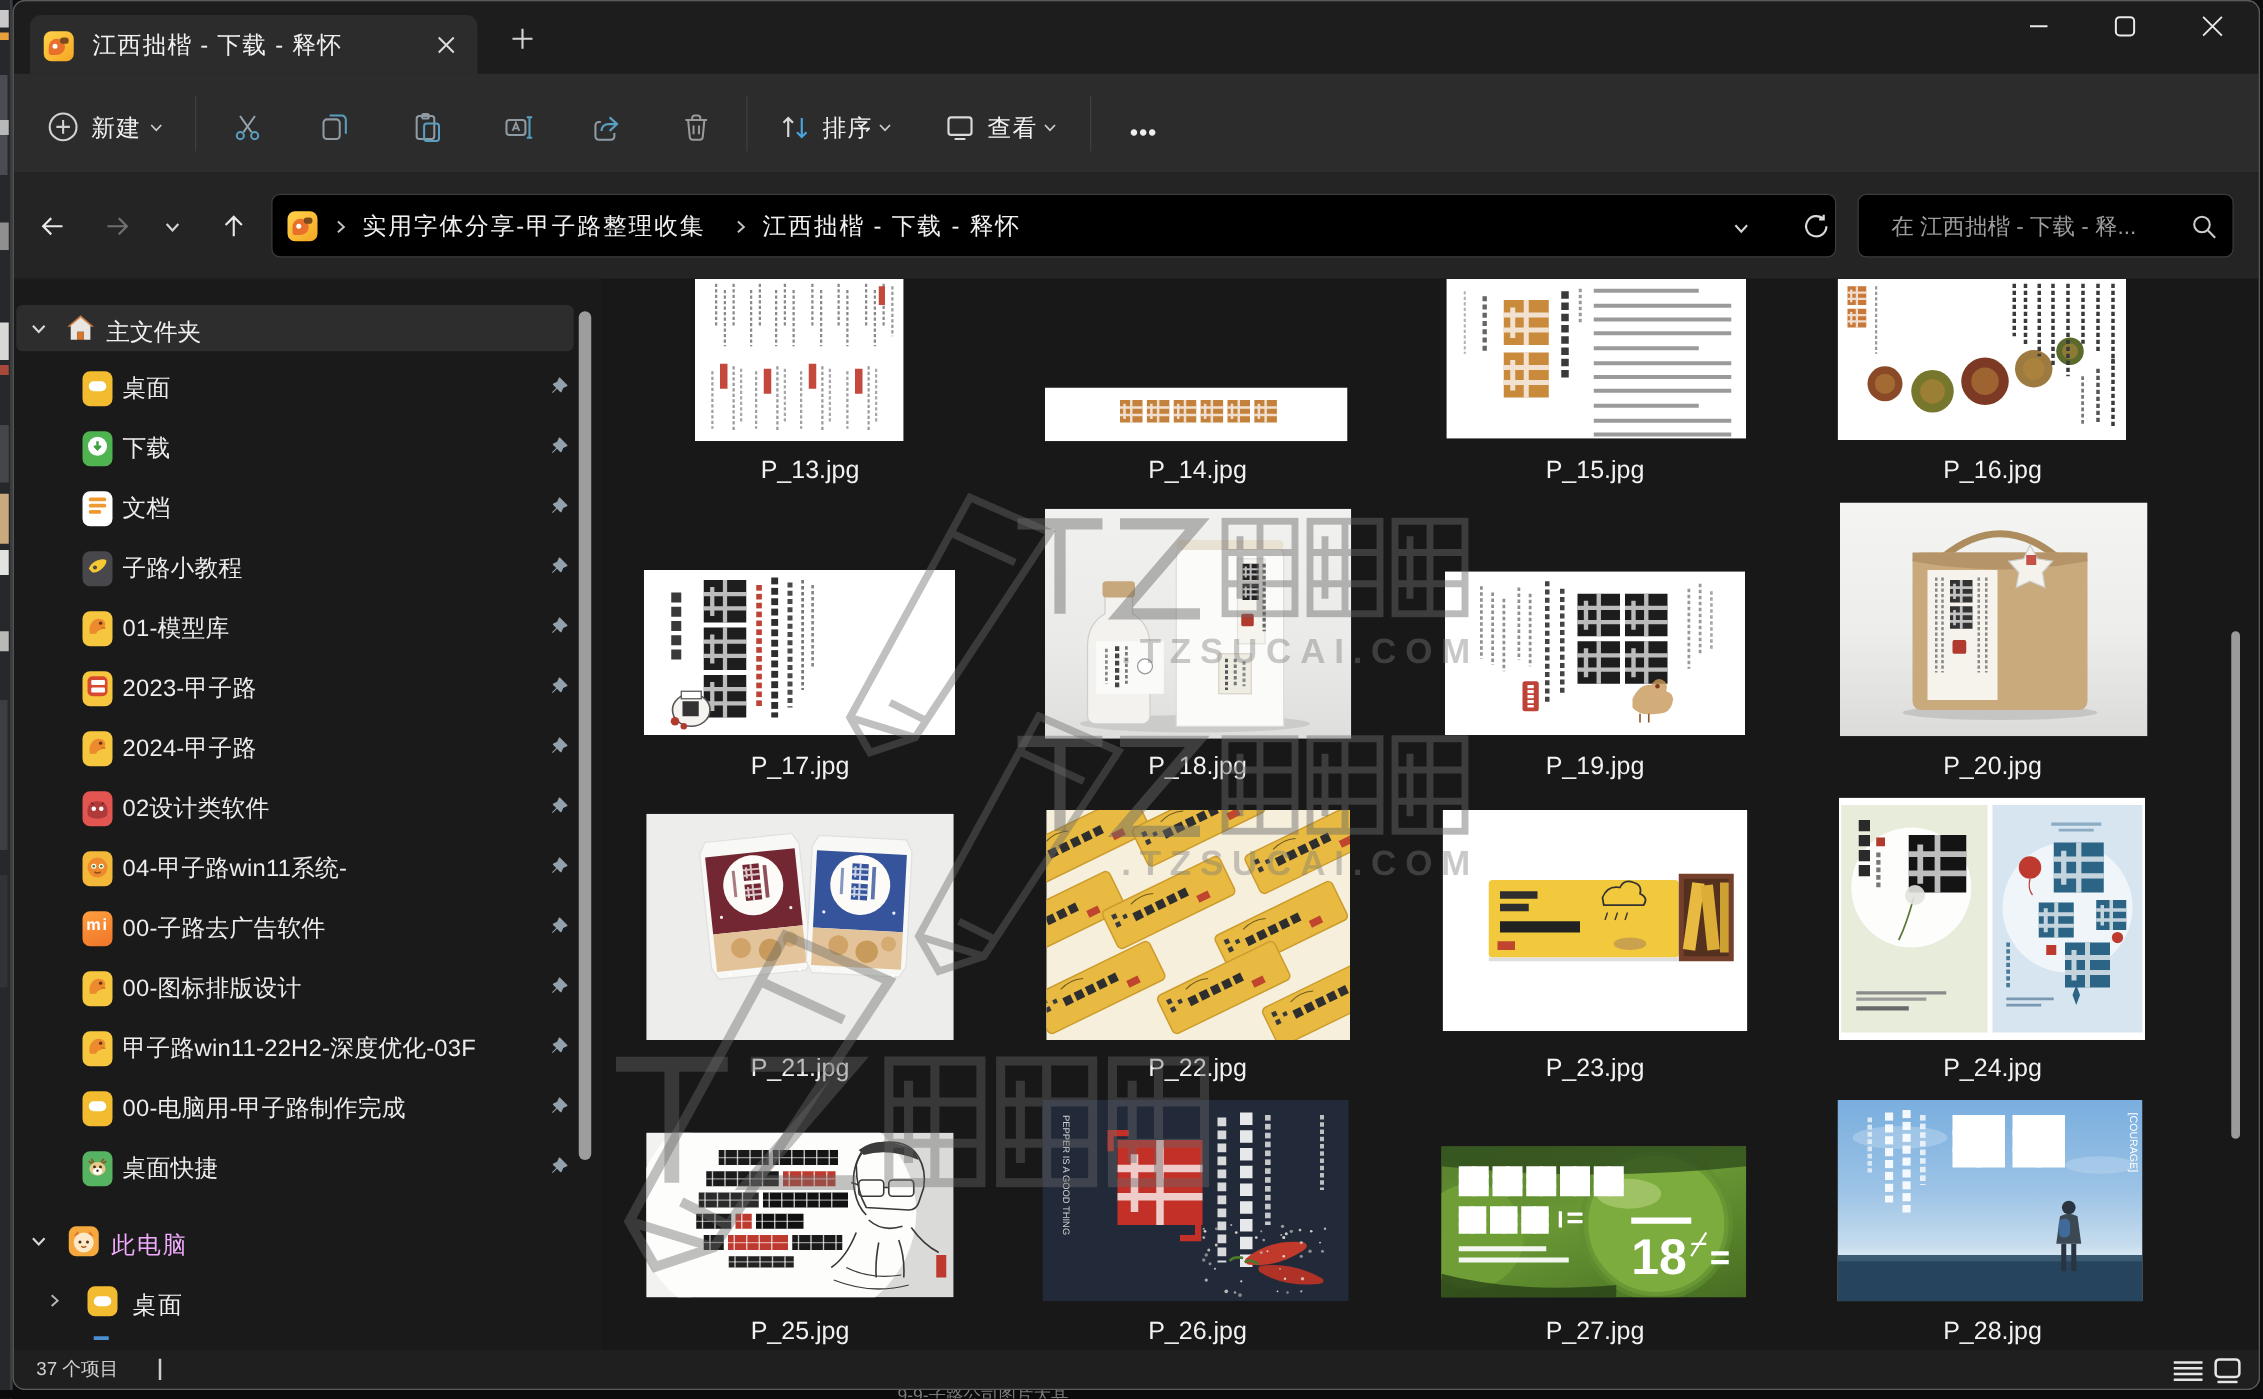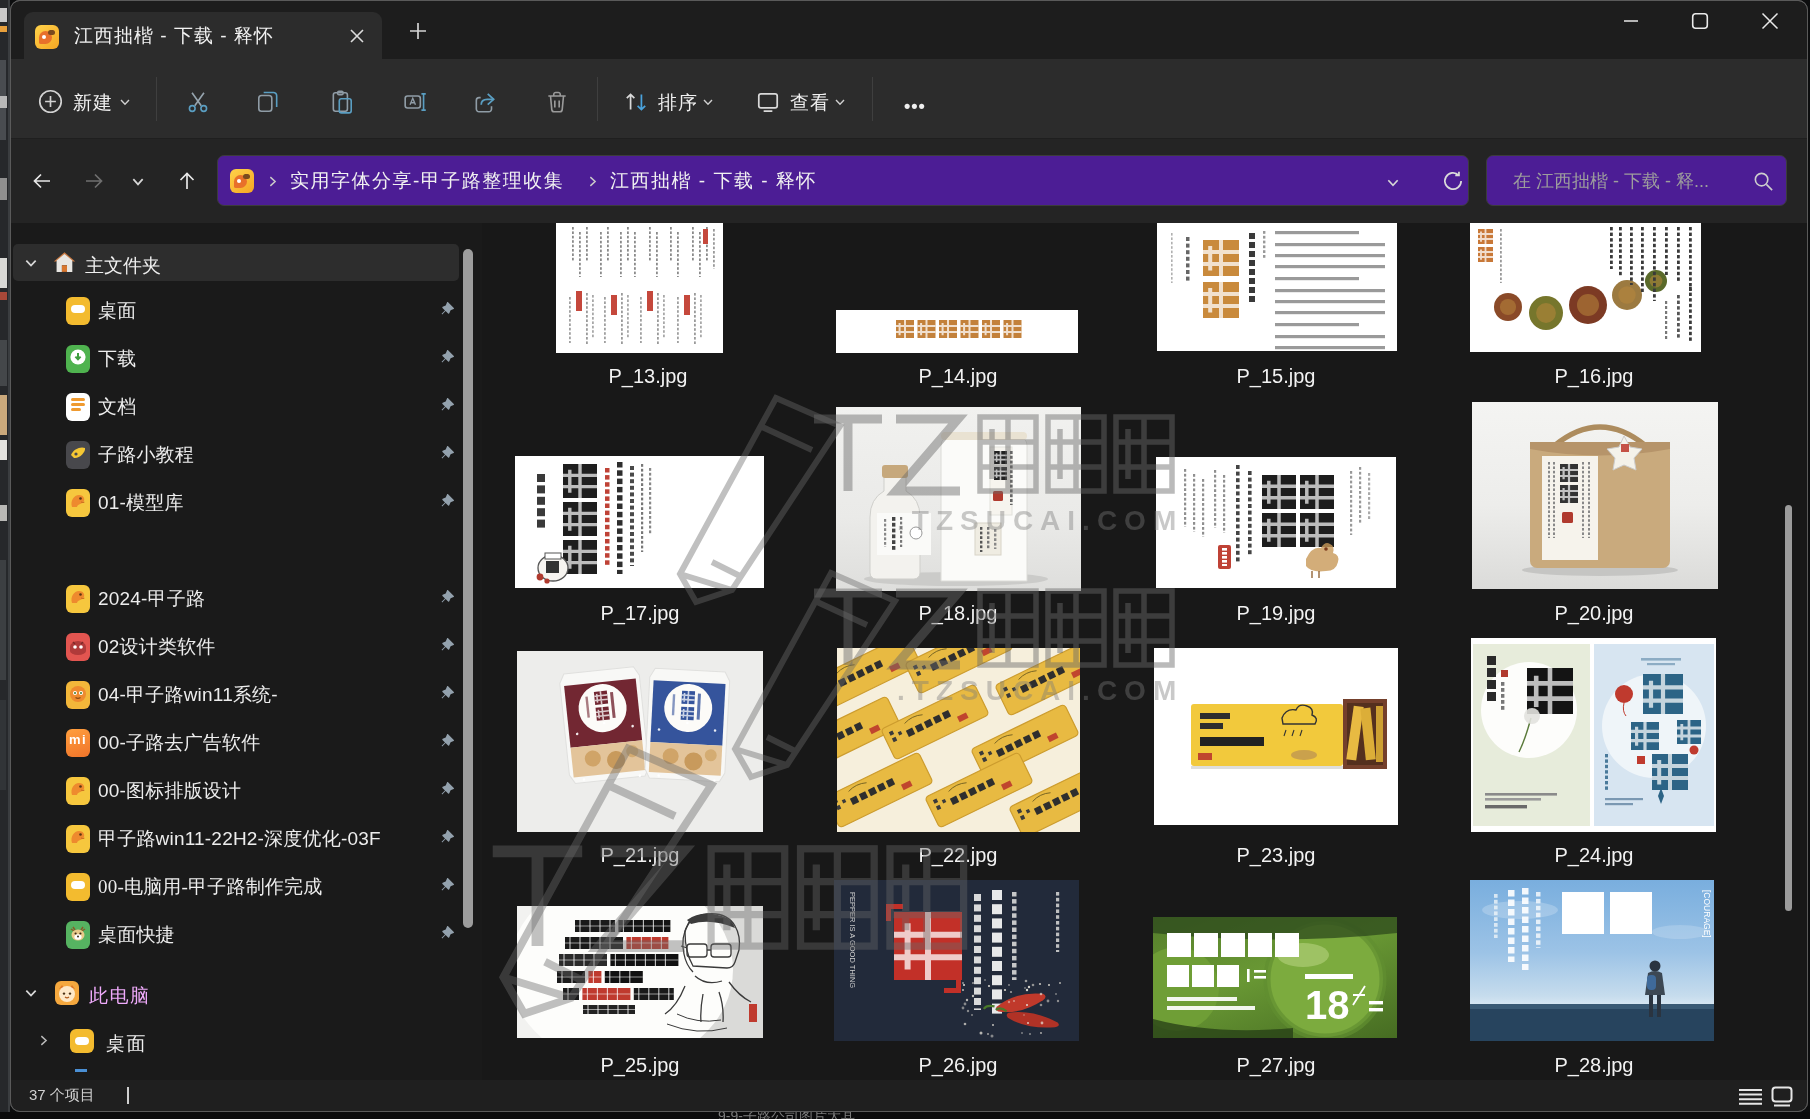--- a/index.html
+++ b/index.html
@@ -7,21 +7,21 @@
   body { font-family:"Liberation Sans", sans-serif; position:relative; }
   .abs { position:absolute; }
   #win { position:absolute; left:10px; top:0; width:1798px; height:1112px;
          background:#1d1d1d; border:1px solid #4f4f4f; border-top-color:#6a6a6a;
          border-radius:10px; overflow:hidden; }
   .tabstrip { position:absolute; left:0; top:0; width:100%; height:58px; background:#1d1d1d; }
   .tab { position:absolute; left:13px; top:11px; width:358px; height:47px; background:#2c2c2c;
          border-radius:9px 9px 0 0; }
   .toolbar { position:absolute; left:0; top:58px; width:100%; height:80px; background:#2c2c2c; }
   .addrrow { position:absolute; left:0; top:138px; width:100%; height:84px; background:#242424; }
-  .inputbox { position:absolute; background:#4c1d95; border:1px solid #3c3c3c; border-radius:7px; }
+  .inputbox { position:absolute; background:#000000; border:1px solid #3c3c3c; border-radius:7px; }
   .sidebar { position:absolute; left:0; top:222px; width:471px; height:857px; background:#1a1a1a; }
   .content { position:absolute; left:471px; top:222px; width:1327px; height:857px; background:#181818; }
   .statusbar { position:absolute; left:0; top:1079px; width:100%; height:33px; background:#1f1f1f; }
   .srow { position:absolute; left:2px; width:448px; height:38px; color:#ededed; font-size:19px; letter-spacing:1.5px; }
   .srow .ic { position:absolute; left:53px; top:7px; width:24px; height:28px; border-radius:6px; }
   .srow .tx { position:absolute; left:85px; top:8px; white-space:nowrap; letter-spacing:0.2px;}
   .pin { position:absolute; left:427px; top:11px; }
   .thumb { position:absolute; overflow:hidden; }
   .lbl { position:absolute; width:300px; text-align:center; color:#f2f2f2; font-size:20px; }
   .wm { position:absolute; color:#7a7a7a; font-weight:bold; white-space:nowrap; }
@@ -247,20 +247,31 @@
         <div class="ic" style="background:#f6c73e;"><svg width="24" height="24" viewBox="0 0 24 24">
             <path d="M6 18 C4 12 8 6 13 6 C17 6 19 9 18 12 C16 16 12 14 11 18 Z" fill="#ee8a2e"></path>
             <circle cx="14.5" cy="9.5" r="1.3" fill="#5a3414"></circle>
             <path d="M15 13 q2 1 3.4 0.2" stroke="#c96a20" stroke-width="1" fill="none"></path>
           </svg></div>
         <div class="tx">01-模型库</div>
         <svg class="pin" width="15" height="15" viewBox="0 0 15 15">
           <path d="M8.1 1.2 L13.8 6.9 C14.1 7.2 14 7.8 13.6 8 L10.6 9.3 L9.3 12.3 C9.1 12.8 8.5 12.9 8.1 12.5 L5.6 10 L2.2 13.4 L1.6 12.8 L5 9.4 L2.5 6.9 C2.1 6.5 2.2 5.9 2.7 5.7 L5.7 4.4 L7 1.4 C7.2 1 7.8 0.9 8.1 1.2 Z" fill="#93a1ad"></path>
         </svg>
       </div>
+    <div class="srow" style="top:307px;">
+        <div class="ic" style="background:#f6c73e;">
+          <div class="abs" style="left:4px;top:4px;width:16px;height:16px;border-radius:4px;background:#d84a30;"></div>
+          <div class="abs" style="left:6.5px;top:7px;width:11px;height:4px;background:#fff;border-radius:1px;"></div>
+          <div class="abs" style="left:6.5px;top:13px;width:11px;height:4px;background:#fff;border-radius:1px;"></div>
+        </div>
+        <div class="tx">2023-甲子路</div>
+        <svg class="pin" width="15" height="15" viewBox="0 0 15 15">
+          <path d="M8.1 1.2 L13.8 6.9 C14.1 7.2 14 7.8 13.6 8 L10.6 9.3 L9.3 12.3 C9.1 12.8 8.5 12.9 8.1 12.5 L5.6 10 L2.2 13.4 L1.6 12.8 L5 9.4 L2.5 6.9 C2.1 6.5 2.2 5.9 2.7 5.7 L5.7 4.4 L7 1.4 C7.2 1 7.8 0.9 8.1 1.2 Z" fill="#93a1ad"></path>
+        </svg>
+      </div>
     <div class="srow" style="top:355px;">
         <div class="ic" style="background:#f6c73e;"><svg width="24" height="24" viewBox="0 0 24 24">
             <path d="M6 18 C4 12 8 6 13 6 C17 6 19 9 18 12 C16 16 12 14 11 18 Z" fill="#ee8a2e"></path>
             <circle cx="14.5" cy="9.5" r="1.3" fill="#5a3414"></circle>
             <path d="M15 13 q2 1 3.4 0.2" stroke="#c96a20" stroke-width="1" fill="none"></path>
           </svg></div>
         <div class="tx">2024-甲子路</div>
         <svg class="pin" width="15" height="15" viewBox="0 0 15 15">
           <path d="M8.1 1.2 L13.8 6.9 C14.1 7.2 14 7.8 13.6 8 L10.6 9.3 L9.3 12.3 C9.1 12.8 8.5 12.9 8.1 12.5 L5.6 10 L2.2 13.4 L1.6 12.8 L5 9.4 L2.5 6.9 C2.1 6.5 2.2 5.9 2.7 5.7 L5.7 4.4 L7 1.4 C7.2 1 7.8 0.9 8.1 1.2 Z" fill="#93a1ad"></path>
         </svg>
@@ -315,21 +326,21 @@
         <div class="ic" style="background:#f6c73e;"><svg width="24" height="24" viewBox="0 0 24 24">
             <path d="M6 18 C4 12 8 6 13 6 C17 6 19 9 18 12 C16 16 12 14 11 18 Z" fill="#ee8a2e"></path>
             <circle cx="14.5" cy="9.5" r="1.3" fill="#5a3414"></circle>
             <path d="M15 13 q2 1 3.4 0.2" stroke="#c96a20" stroke-width="1" fill="none"></path>
           </svg></div>
         <div class="tx">甲子路win11-22H2-深度优化-03F</div>
         <svg class="pin" width="15" height="15" viewBox="0 0 15 15">
           <path d="M8.1 1.2 L13.8 6.9 C14.1 7.2 14 7.8 13.6 8 L10.6 9.3 L9.3 12.3 C9.1 12.8 8.5 12.9 8.1 12.5 L5.6 10 L2.2 13.4 L1.6 12.8 L5 9.4 L2.5 6.9 C2.1 6.5 2.2 5.9 2.7 5.7 L5.7 4.4 L7 1.4 C7.2 1 7.8 0.9 8.1 1.2 Z" fill="#93a1ad"></path>
         </svg>
       </div>
-    <div class="srow" style="top:643px;font-family:Liberation Serif, serif;">
+    <div class="srow" style="top:643px;">
         <div class="ic" style="background:#f3bb2f;">
           <div class="abs" style="left:5px;top:8px;width:14px;height:8px;border-radius:4px;background:#fff;"></div>
         </div>
         <div class="tx">00-电脑用-甲子路制作完成</div>
         <svg class="pin" width="15" height="15" viewBox="0 0 15 15">
           <path d="M8.1 1.2 L13.8 6.9 C14.1 7.2 14 7.8 13.6 8 L10.6 9.3 L9.3 12.3 C9.1 12.8 8.5 12.9 8.1 12.5 L5.6 10 L2.2 13.4 L1.6 12.8 L5 9.4 L2.5 6.9 C2.1 6.5 2.2 5.9 2.7 5.7 L5.7 4.4 L7 1.4 C7.2 1 7.8 0.9 8.1 1.2 Z" fill="#93a1ad"></path>
         </svg>
       </div>
     <div class="srow" style="top:691px;">
         <div class="ic" style="background:#56b361;"><svg width="24" height="24" viewBox="0 0 24 24">

